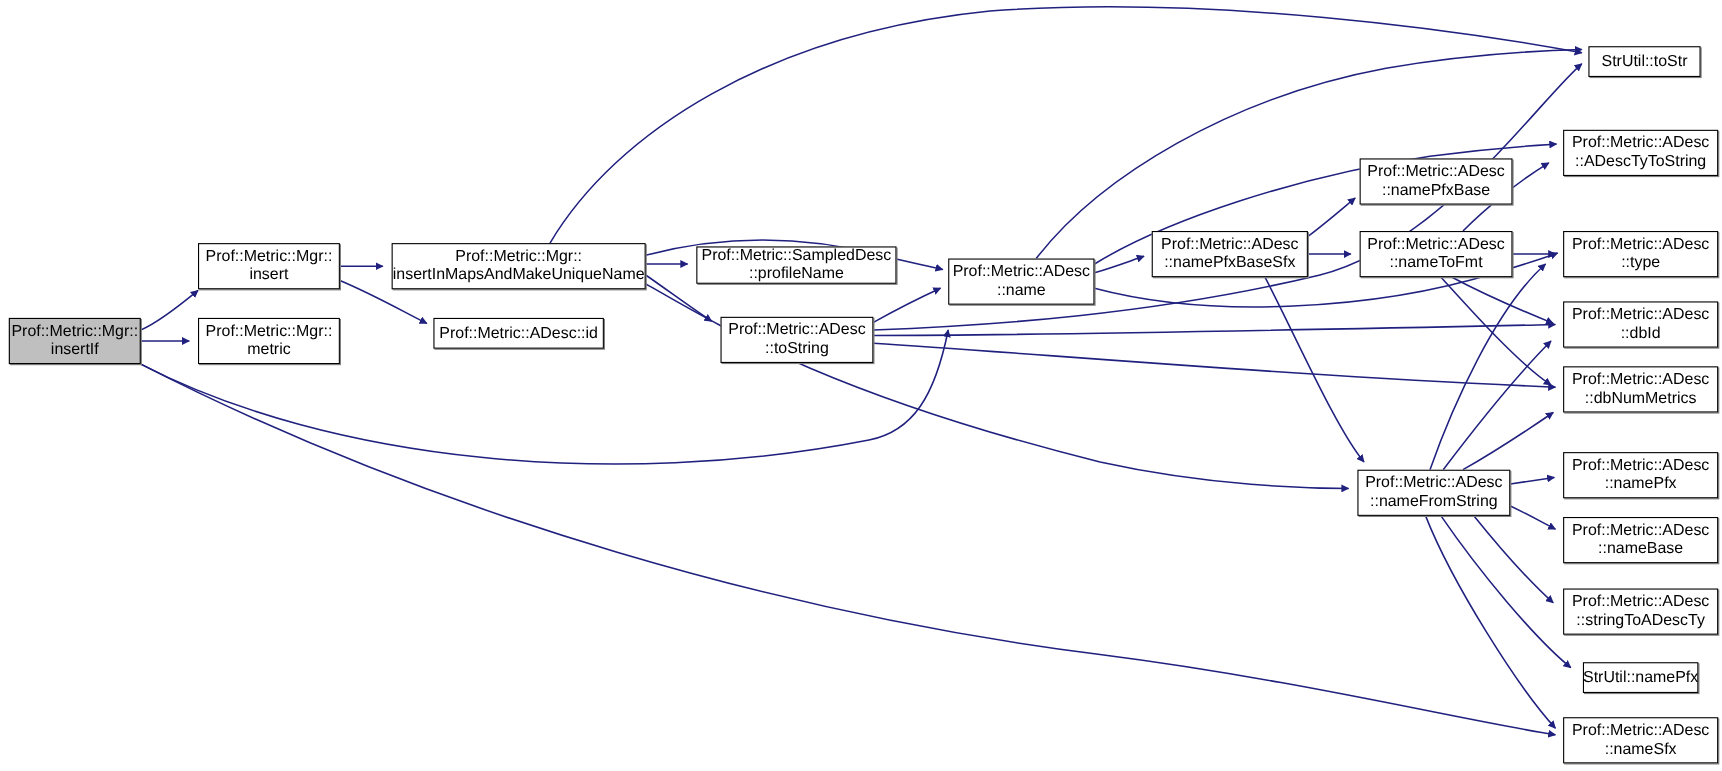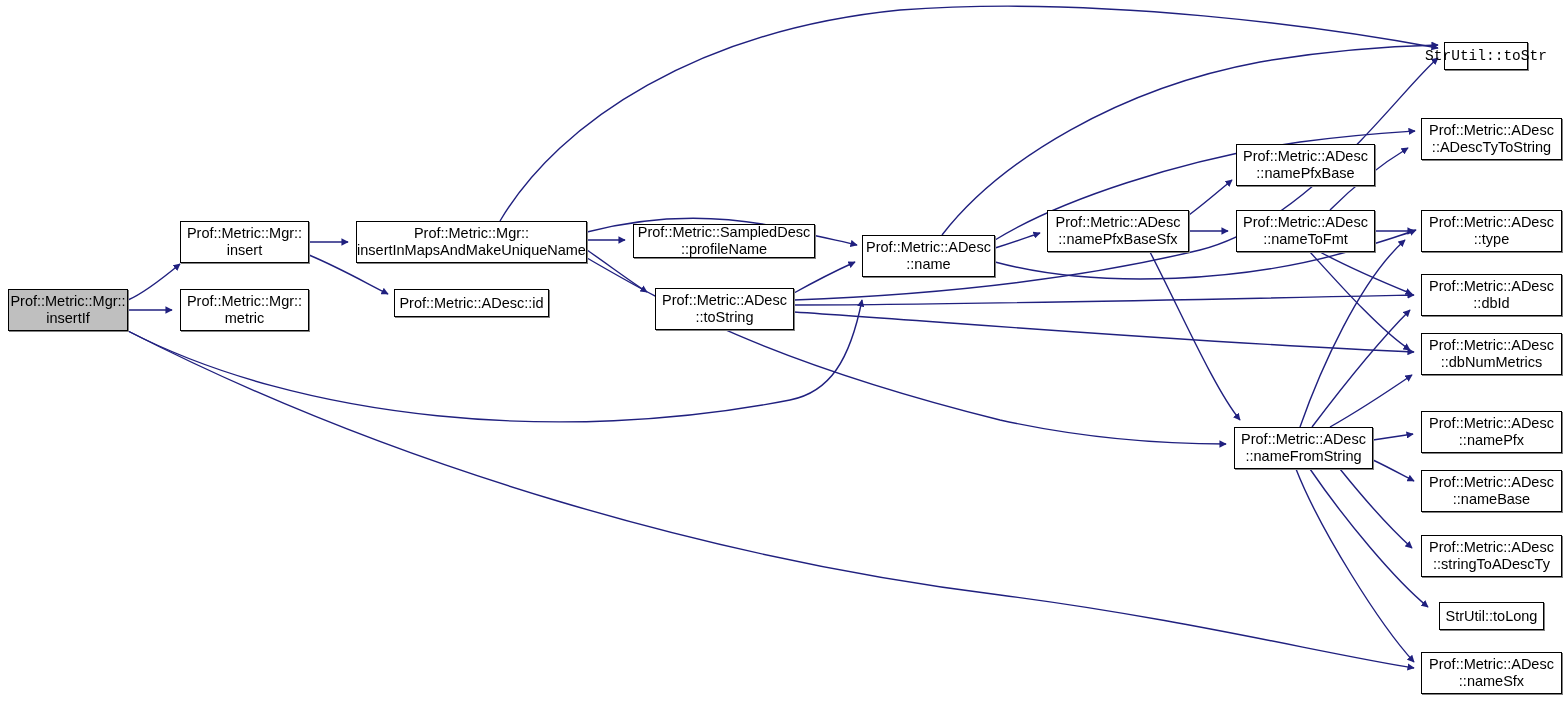--- a/index.html
+++ b/index.html
@@ -112,32 +112,32 @@
       <div class="node" style="left: 862px; top: 235px; width: 133px; height: 42px;"><span class="node-label">Prof::Metric::ADesc
 ::name</span></div>
       <div class="node" style="left: 1047px; top: 210px; width: 142px; height: 42px;"><span class="node-label">Prof::Metric::ADesc
 ::namePfxBaseSfx</span></div>
       <div class="node" style="left: 1236px; top: 144px; width: 139px; height: 42px;"><span class="node-label">Prof::Metric::ADesc
 ::namePfxBase</span></div>
       <div class="node" style="left: 1236px; top: 210px; width: 139px; height: 42px;"><span class="node-label">Prof::Metric::ADesc
 ::nameToFmt</span></div>
       <div class="node" style="left: 1234px; top: 427px; width: 139px; height: 42px;"><span class="node-label">Prof::Metric::ADesc
 ::nameFromString</span></div>
-      <div class="node" style="left: 1444px; top: 42px; width: 84px; height: 28px; font-family: Liberation Mono, monospace;"><span class="node-label">StrUtil::toStr</span></div>
+      <div class="node" style="left: 1444px; top: 42px; width: 102px; height: 28px;"><span class="node-label">StrUtil::toStr</span></div>
       <div class="node" style="left: 1421px; top: 118px; width: 141px; height: 42px;"><span class="node-label">Prof::Metric::ADesc
 ::ADescTyToString</span></div>
       <div class="node" style="left: 1421px; top: 210px; width: 141px; height: 42px;"><span class="node-label">Prof::Metric::ADesc
 ::type</span></div>
       <div class="node" style="left: 1421px; top: 274px; width: 141px; height: 42px;"><span class="node-label">Prof::Metric::ADesc
 ::dbId</span></div>
       <div class="node" style="left: 1421px; top: 333px; width: 141px; height: 42px;"><span class="node-label">Prof::Metric::ADesc
 ::dbNumMetrics</span></div>
       <div class="node" style="left: 1421px; top: 411px; width: 141px; height: 42px;"><span class="node-label">Prof::Metric::ADesc
 ::namePfx</span></div>
       <div class="node" style="left: 1421px; top: 470px; width: 141px; height: 42px;"><span class="node-label">Prof::Metric::ADesc
 ::nameBase</span></div>
       <div class="node" style="left: 1421px; top: 535px; width: 141px; height: 42px;"><span class="node-label">Prof::Metric::ADesc
 ::stringToADescTy</span></div>
-      <div class="node" style="left: 1439px; top: 602px; width: 105px; height: 28px;"><span class="node-label">StrUtil::toLong</span></div>
+      <div class="node" style="left: 1439px; top: 602px; width: 105px; height: 28px;"><span class="node-label">StrUtil::namePfx</span></div>
       <div class="node" style="left: 1421px; top: 652px; width: 141px; height: 42px;"><span class="node-label">Prof::Metric::ADesc
 ::nameSfx</span></div>
     </div>
 </div>
 
 </body></html>

